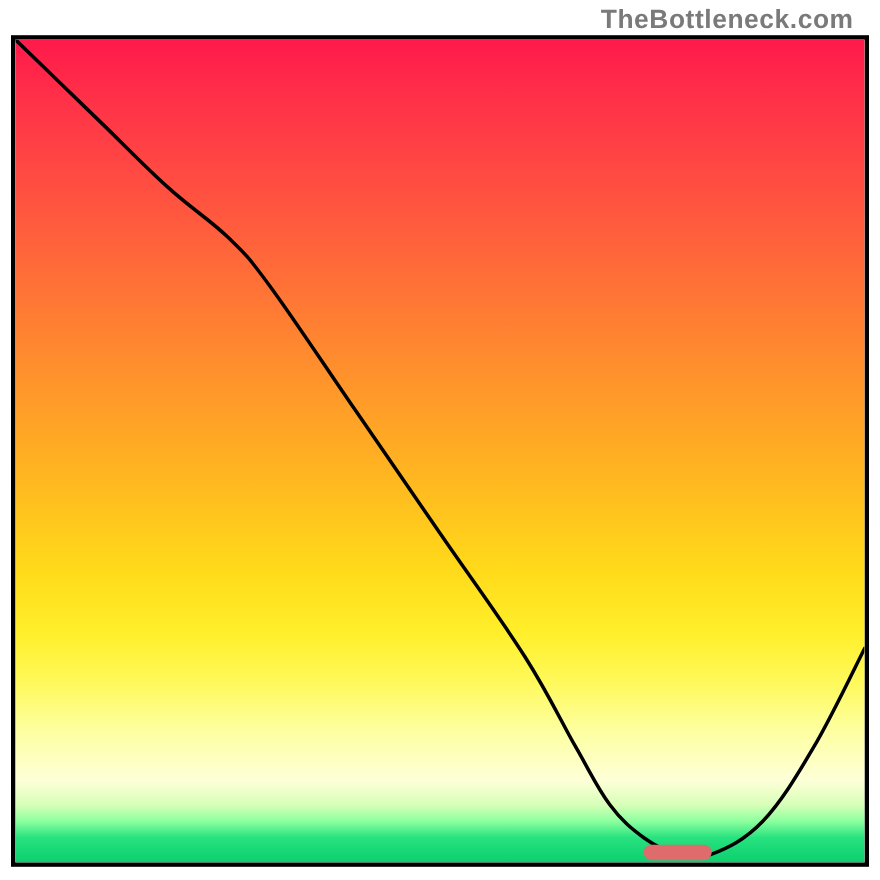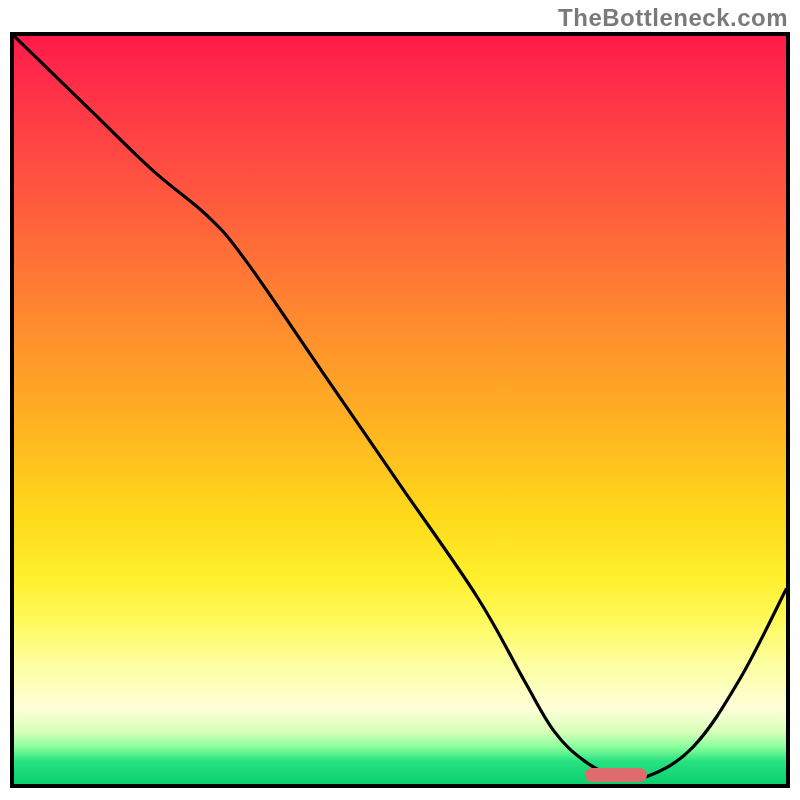--- a/index.html
+++ b/index.html
@@ -12,21 +12,21 @@
     overflow: hidden;
   }
   .frame {
     position: relative;
     width: 800px;
     height: 800px;
   }
   .watermark {
     position: absolute;
     top: 4px;
-    right: 12px;
+    right: 24px;
     font-size: 24px;
     font-weight: bold;
     color: #7a7a7a;
     letter-spacing: 0.5px;
   }
   .plot-border {
     position: absolute;
     left: 10px;
     top: 32px;
     width: 780px;

